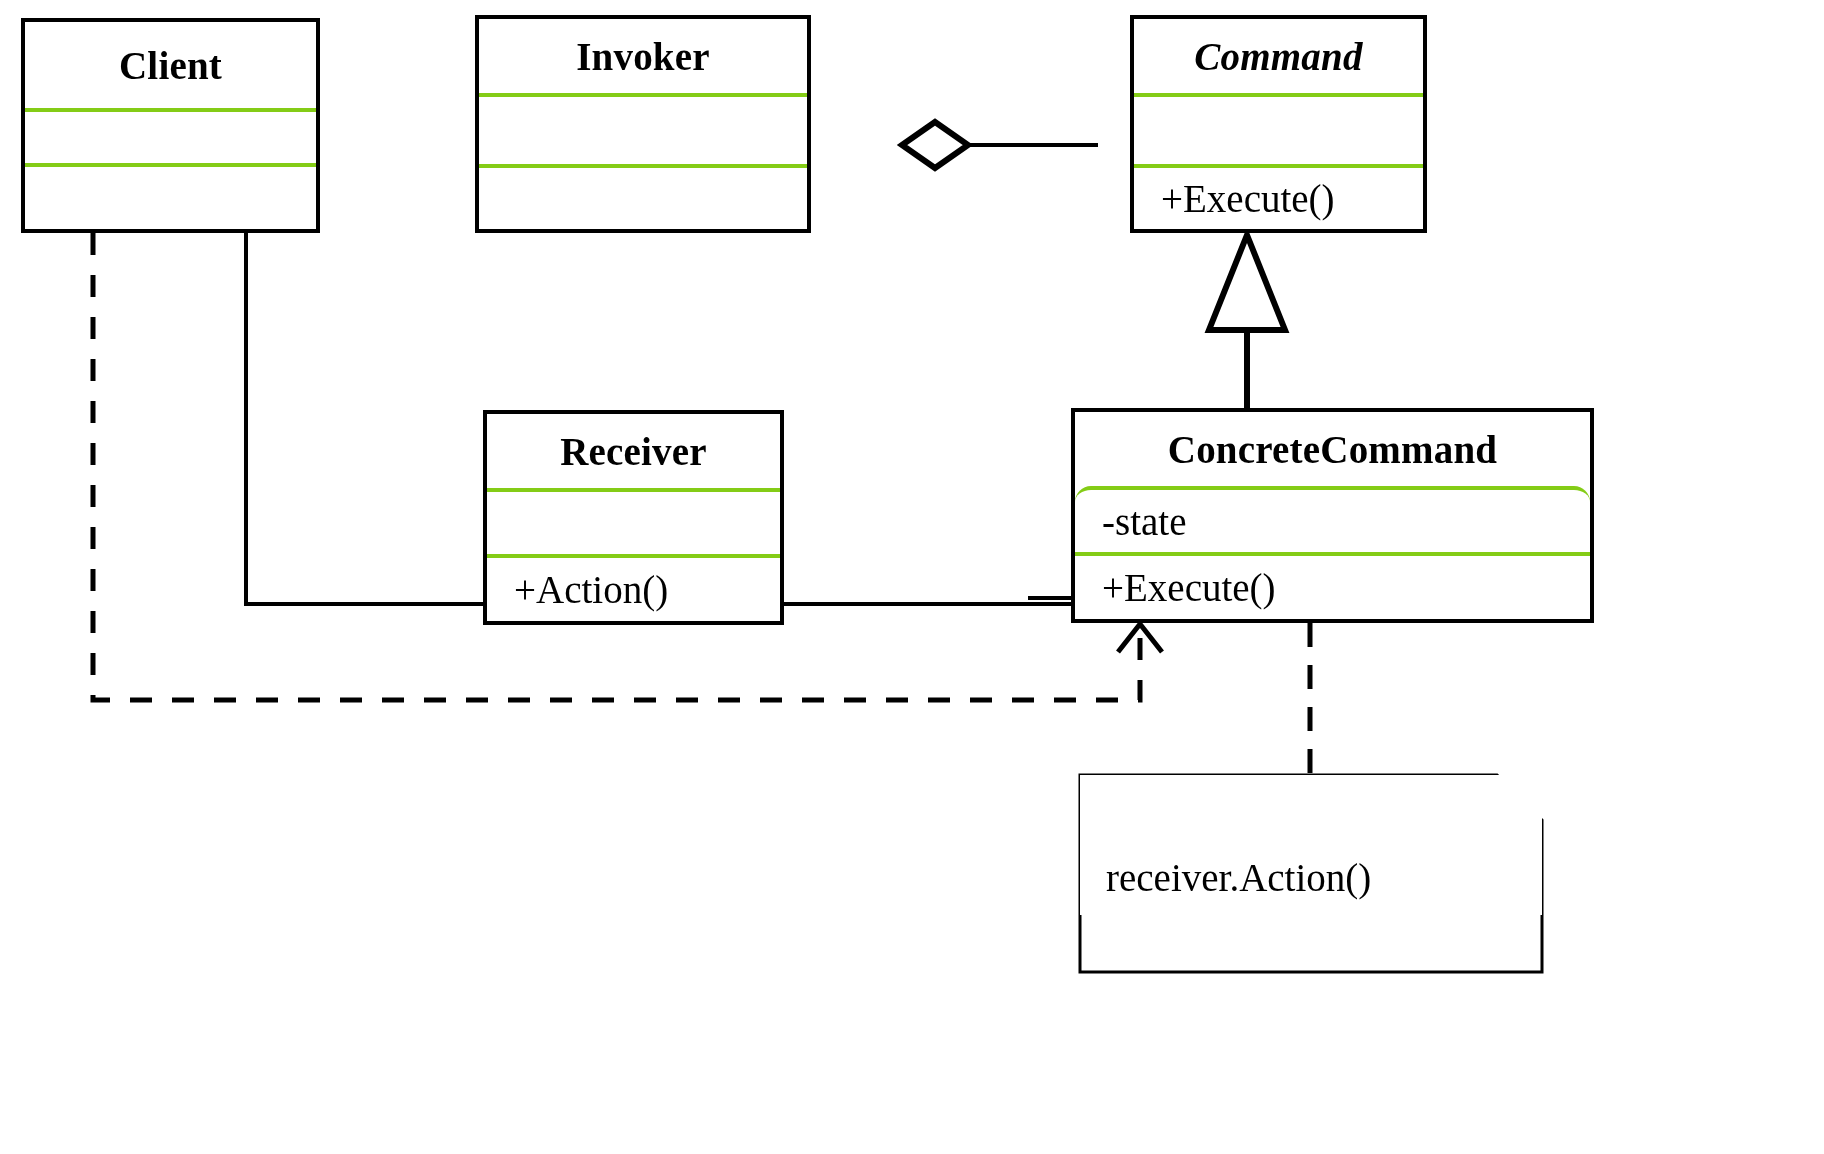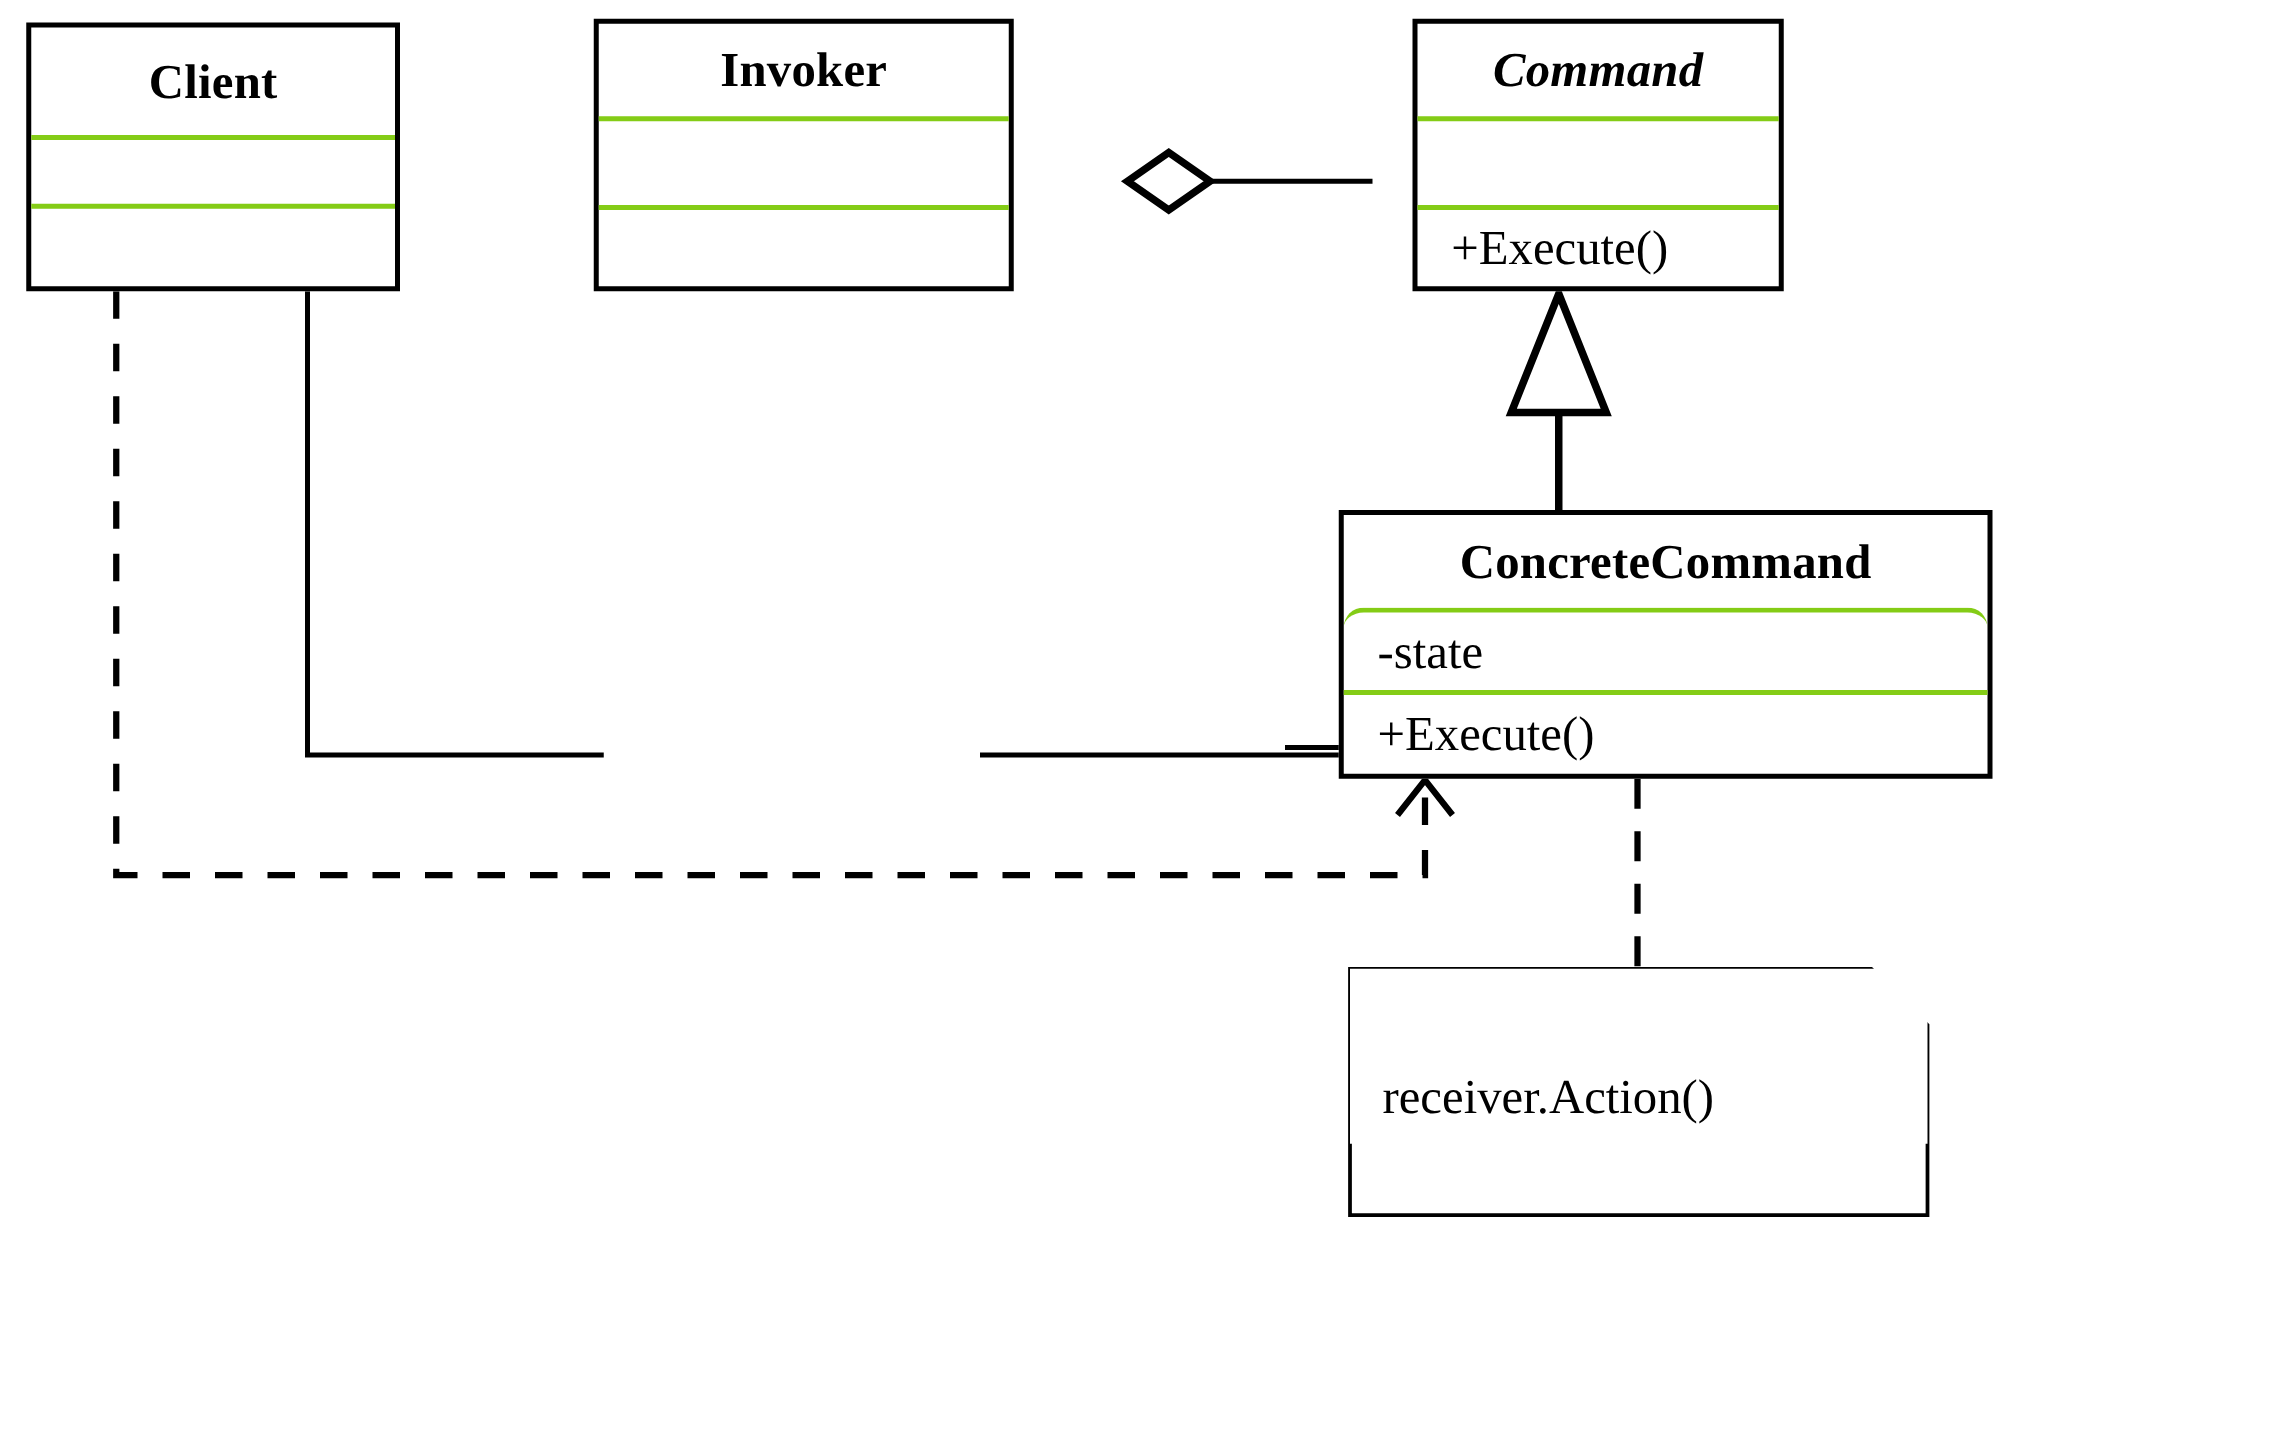--- a/index.html
+++ b/index.html
@@ -129,20 +129,25 @@
     <div class="compartment cls-empty divider-top" style="height:71px;"></div>
     <div class="compartment cls-empty divider-top" style="flex:1;"></div>
   </div>
 
   <div class="uml-class" style="left:1098px; top:15px; width:297px; height:218px;margin-left:32px;">
     <div class="compartment cls-title abstract" style="height:74px;">Command</div>
     <div class="compartment cls-empty divider-top" style="height:71px;"></div>
     <div class="compartment cls-member divider-top" style="flex:1;">+Execute()</div>
   </div>
 
+  <div class="uml-class" style="left:483px; top:410px; width:301px; height:215px;">
+    <div class="compartment cls-title" style="height:74px;">Receiver</div>
+    <div class="compartment cls-empty divider-top" style="height:66px;"></div>
+    <div class="compartment cls-member divider-top" style="flex:1;">+Action()</div>
+  </div>
 
   <div class="uml-class" style="left:1071px; top:408px; width:523px; height:215px;">
     <div class="compartment cls-title" style="height:74px;">ConcreteCommand</div>
     <div class="compartment cls-member divider-top" style="height:66px;border-radius:16px;">-state</div>
     <div class="compartment cls-member divider-top" style="flex:1;">+Execute()</div>
   </div>
 
   <div class="uml-note" style="left:1080px; top:775px; width:462px; height:140px;">
     <div class="note-text">receiver.Action()</div>
   </div>

